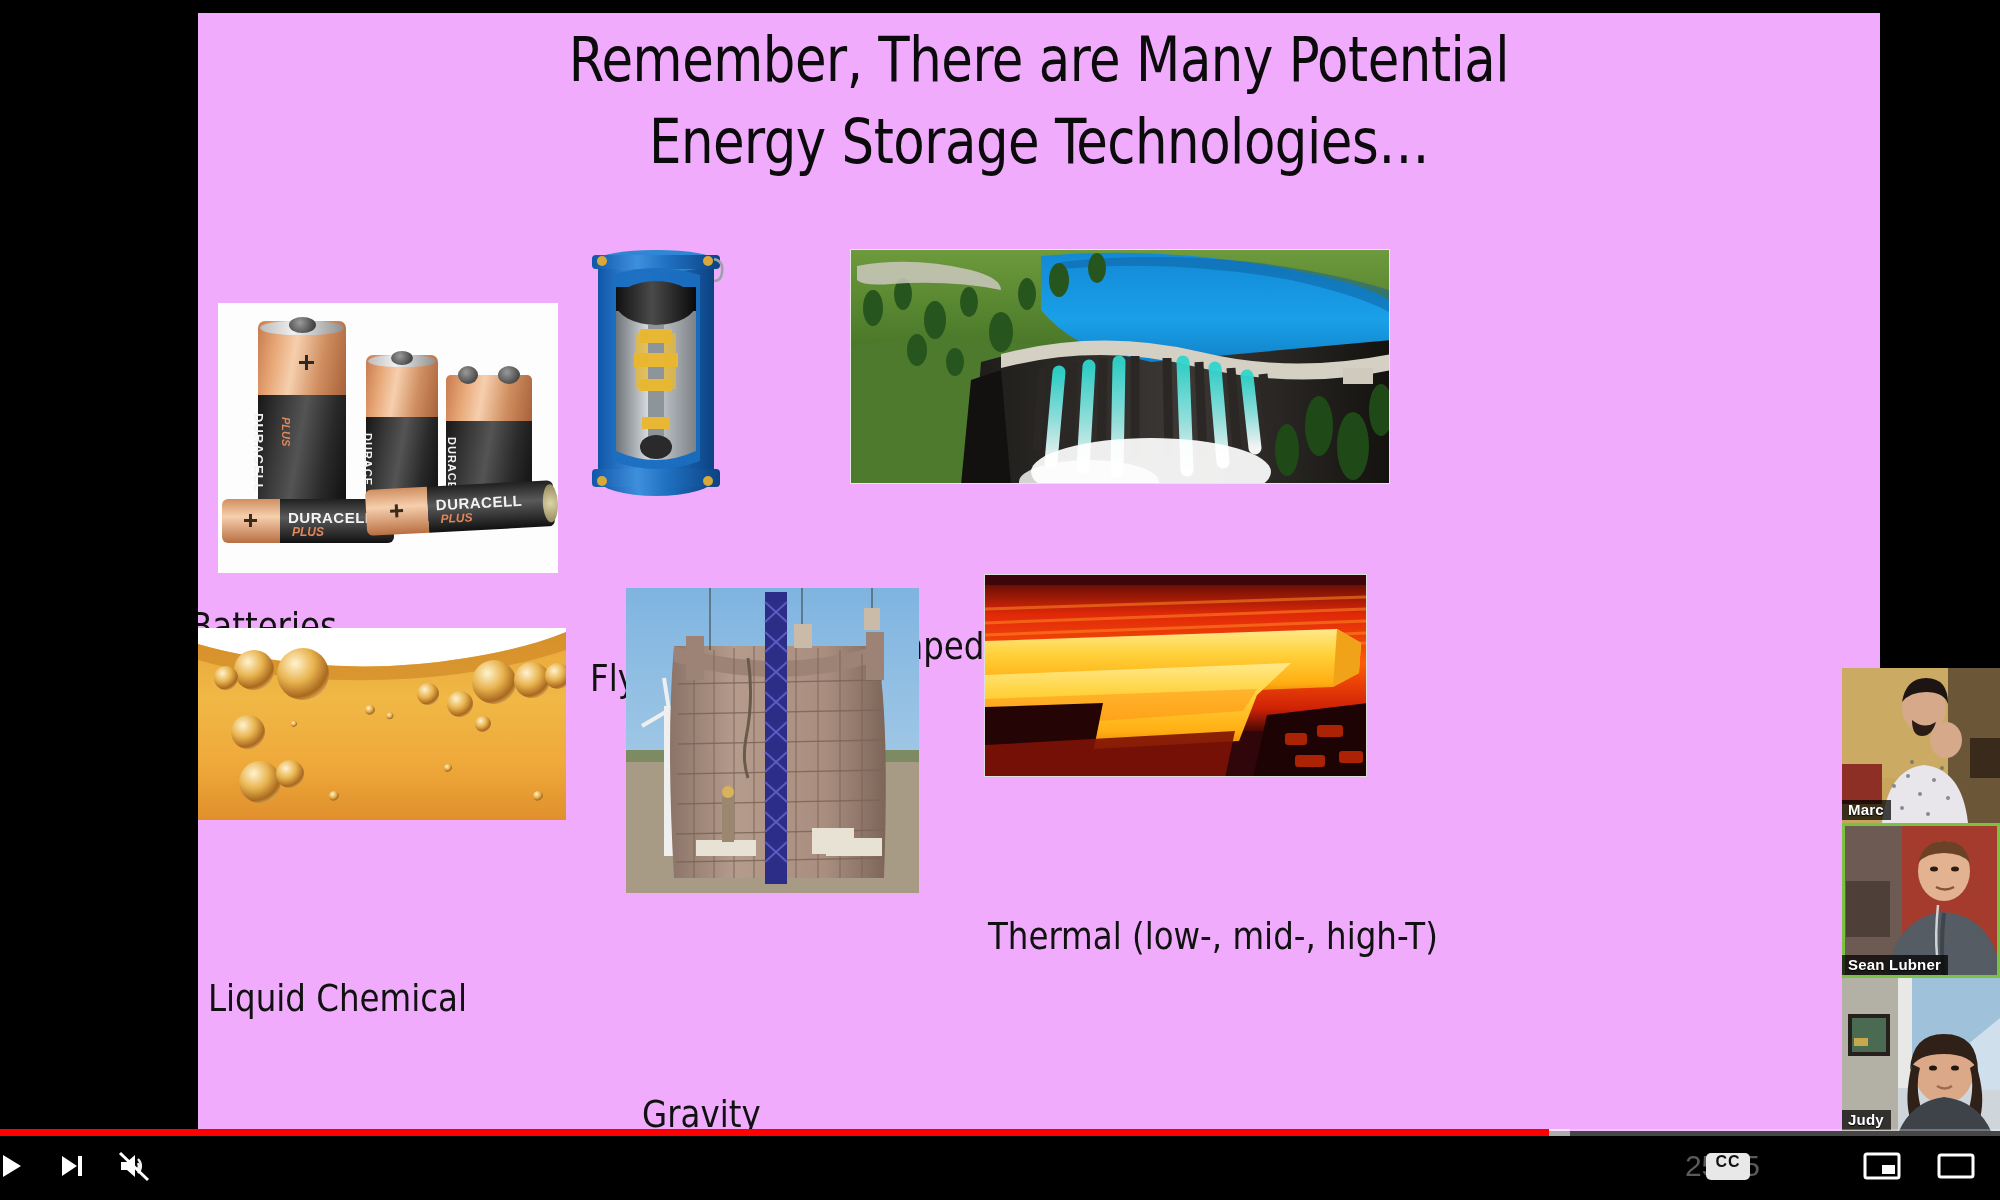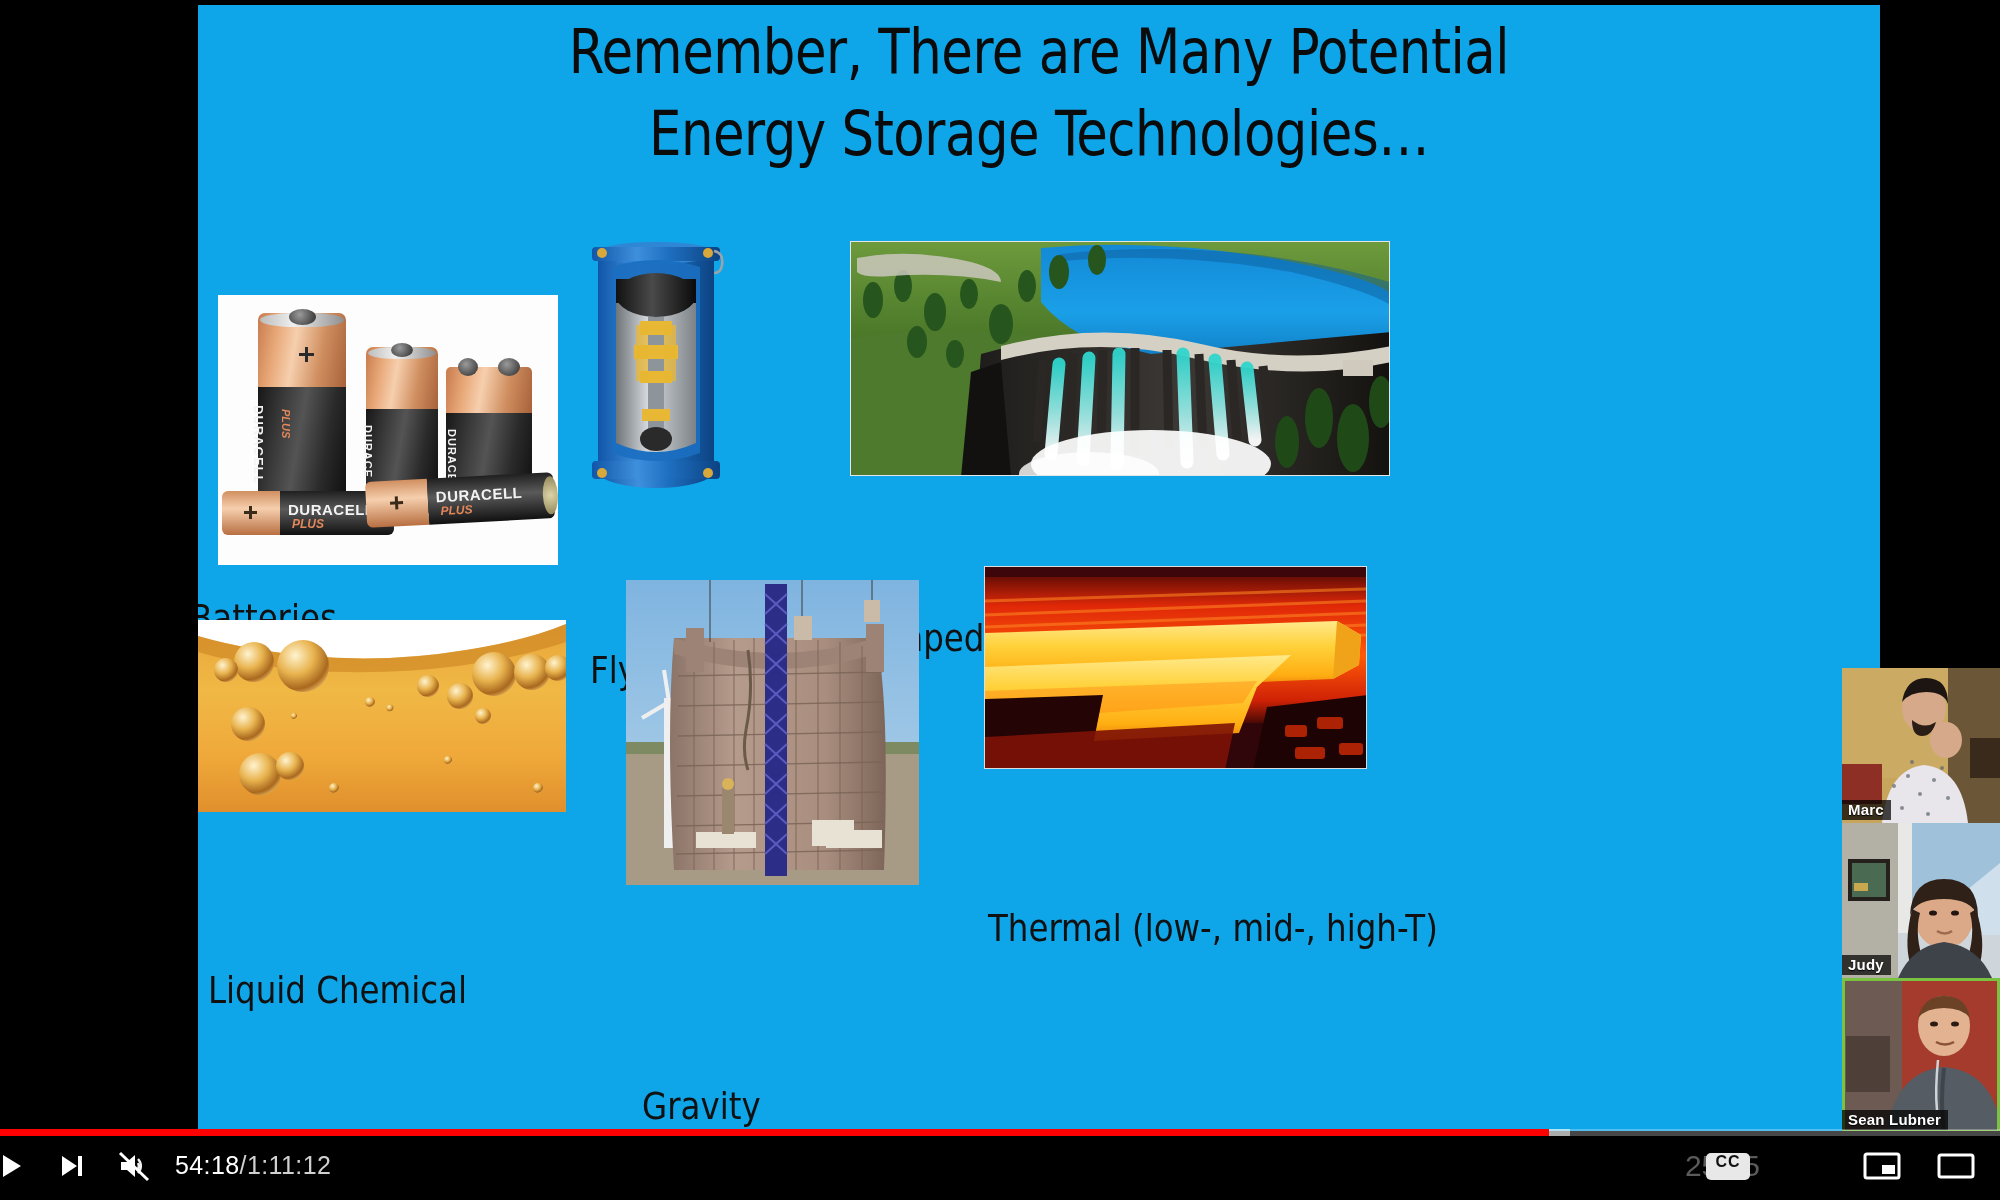--- a/index.html
+++ b/index.html
@@ -6,22 +6,22 @@
   * { margin:0; padding:0; box-sizing:border-box; }
   html,body{
     width:2000px; height:1200px; overflow:hidden;
     background:#000;
     font-family:"Liberation Sans", sans-serif;
   }
   #stage{ position:relative; width:2000px; height:1200px; background:#000; overflow:hidden; }
 
   
   #slide{
-    position:absolute; left:198px; top:5px; width:1682px; height:1131px;
-    background:#0ea5e9;
+    position:absolute; left:198px; top:13px; width:1682px; height:1131px;
+    background:#f0abfc;
     overflow:hidden;
   }
   .slide-title{
     position:absolute; left:0; top:6px; width:100%;
     text-align:center;
     font-family:"Liberation Sans Narrow","DejaVu Sans Condensed","Liberation Sans", sans-serif;
     font-size:62px; line-height:1.33; color:#0b0b0b;
     letter-spacing:-0.5px;
     transform:scaleX(0.92); transform-origin:50% 0;
     white-space:pre-line;
@@ -471,20 +471,37 @@
             <circle cx="60" cy="140" r="2"></circle>
           <circle cx="86" cy="146" r="2"></circle>
             <circle cx="100" cy="100" r="2"></circle>
             <circle cx="70" cy="94" r="2"></circle>
         </g>
         <ellipse cx="104" cy="72" rx="16" ry="18" fill="#d6a98a"></ellipse>
       </svg>
       <div class="namebar">Marc</div>
     </div>
 
+    <div class="tile active">
+      <svg width="158" height="155" viewBox="0 0 158 155">
+        <rect width="158" height="155" fill="#a43b2c"></rect>
+        <rect x="0" y="0" width="60" height="155" fill="#6d5a52"></rect>
+        <rect x="4" y="58" width="44" height="56" fill="#4e4038"></rect>
+        <ellipse cx="102" cy="48" rx="26" ry="30" fill="#e2b291"></ellipse>
+        <path d="M76 40 q6 -22 26 -22 q22 0 26 22 q-8 -10 -26 -10 q-18 0 -26 10 Z" fill="#6b4226"></path>
+        <ellipse cx="92" cy="46" rx="4" ry="2.5" fill="#2b1b12"></ellipse>
+        <ellipse cx="113" cy="46" rx="4" ry="2.5" fill="#2b1b12"></ellipse>
+        <path d="M94 64 q9 5 18 0" stroke="#8a5338" stroke-width="2.5" fill="none"></path>
+        <path d="M44 155 q10 -62 58 -66 q50 4 58 66 Z" fill="#565c63"></path>
+        <path d="M102 90 q-4 34 0 65" stroke="#3f454c" stroke-width="4" fill="none"></path>
+        <path d="M96 82 q-3 30 -1 50" stroke="#cfd4d8" stroke-width="2.5" fill="none"></path>
+      </svg>
+      <div class="namebar">Sean Lubner</div>
+    </div>
+
     <div class="tile">
       <svg width="158" height="155" viewBox="0 0 158 155">
         <rect width="158" height="155" fill="#cfd6db"></rect>
         <rect x="0" y="0" width="56" height="155" fill="#b3b0a6"></rect>
         <rect x="56" y="0" width="14" height="110" fill="#e8e8e6"></rect>
         <rect x="70" y="0" width="88" height="112" fill="#9fc2da"></rect>
         <path d="M70 112 L158 40 L158 112 Z" fill="#cfe0ec"></path>
         <rect x="6" y="36" width="42" height="42" fill="#25201c"></rect>
         <rect x="10" y="40" width="34" height="34" fill="#4b6a52"></rect>
         <rect x="12" y="60" width="14" height="8" fill="#c7a84f"></rect>
@@ -492,37 +509,20 @@
         <path d="M68 92 q2 -36 34 -36 q34 0 34 38 q-6 -18 -34 -18 q-28 0 -34 16 Z" fill="#2f2018"></path>
         <path d="M70 86 q-8 34 -2 54 L82 140 q-10 -28 -4 -50 Z" fill="#2f2018"></path>
         <path d="M134 86 q10 32 4 54 L124 140 q10 -28 4 -50 Z" fill="#2f2018"></path>
         <ellipse cx="91" cy="90" rx="4" ry="2.6" fill="#211610"></ellipse>
         <ellipse cx="113" cy="90" rx="4" ry="2.6" fill="#211610"></ellipse>
         <path d="M95 108 q8 5 15 0" stroke="#9c6a4c" stroke-width="2.5" fill="none"></path>
         <path d="M56 155 q14 -32 46 -36 q34 4 48 36 Z" fill="#3d4349"></path>
       </svg>
       <div class="namebar">Judy</div>
     </div>
-
-    <div class="tile active">
-      <svg width="158" height="155" viewBox="0 0 158 155">
-        <rect width="158" height="155" fill="#a43b2c"></rect>
-        <rect x="0" y="0" width="60" height="155" fill="#6d5a52"></rect>
-        <rect x="4" y="58" width="44" height="56" fill="#4e4038"></rect>
-        <ellipse cx="102" cy="48" rx="26" ry="30" fill="#e2b291"></ellipse>
-        <path d="M76 40 q6 -22 26 -22 q22 0 26 22 q-8 -10 -26 -10 q-18 0 -26 10 Z" fill="#6b4226"></path>
-        <ellipse cx="92" cy="46" rx="4" ry="2.5" fill="#2b1b12"></ellipse>
-        <ellipse cx="113" cy="46" rx="4" ry="2.5" fill="#2b1b12"></ellipse>
-        <path d="M94 64 q9 5 18 0" stroke="#8a5338" stroke-width="2.5" fill="none"></path>
-        <path d="M44 155 q10 -62 58 -66 q50 4 58 66 Z" fill="#565c63"></path>
-        <path d="M102 90 q-4 34 0 65" stroke="#3f454c" stroke-width="4" fill="none"></path>
-        <path d="M96 82 q-3 30 -1 50" stroke="#cfd4d8" stroke-width="2.5" fill="none"></path>
-      </svg>
-      <div class="namebar">Sean Lubner</div>
-    </div>
   </div>
 
   <div id="controls">
 
     <div id="progress-wrap">
       <div id="progress-track"></div>
       <div id="progress-buffer"></div>
       <div id="progress-played"></div>
     </div>
 
@@ -541,25 +541,20 @@
 
     <div class="ctl" style="left:104px;">
       <svg width="36" height="36" viewBox="0 0 36 36">
         <path d="M6 14 H12 L20 7 V29 L12 22 H6 Z"></path>
         <path d="M23 11 a10 10 0 0 1 0 14" stroke="#fff" stroke-width="2.4" fill="none" opacity=".95"></path>
         <path d="M23 15 a6 6 0 0 1 0 6" stroke="#fff" stroke-width="2.4" fill="none" opacity=".95"></path>
         <line x1="5" y1="5" x2="33" y2="32" stroke="#fff" stroke-width="3"></line>
       </svg>
     </div>
 
-    <div id="time">
-      <span>54:18</span>
-        <span class="total"> / </span>
-        <span class="total">1:11:12</span>
-    </div>
 
     <div id="page-count">25/25</div>
 
     <div id="cc-btn">
       <span>CC</span>
     </div>
 
     <div class="rctl" style="right:162px;">
       <svg width="36" height="36" viewBox="0 0 36 36">
         <path d="M18 5 l3.2 .6 .9 3.1 2.5 1.1 2.8-1.6 2.3 2.3 -1.6 2.8 1.1 2.5 3.1 .9 0 3.2 -3.1 .9 -1.1 2.5 1.6 2.8 -2.3 2.3 -2.8-1.6 -2.5 1.1 -.9 3.1 -3.2 0 -.9-3.1 -2.5-1.1 -2.8 1.6 -2.3-2.3 1.6-2.8 -1.1-2.5 -3.1-.9 0-3.2 3.1-.9 1.1-2.5 -1.6-2.8 2.3-2.3 2.8 1.6 2.5-1.1 .9-3.1 Z"></path>

